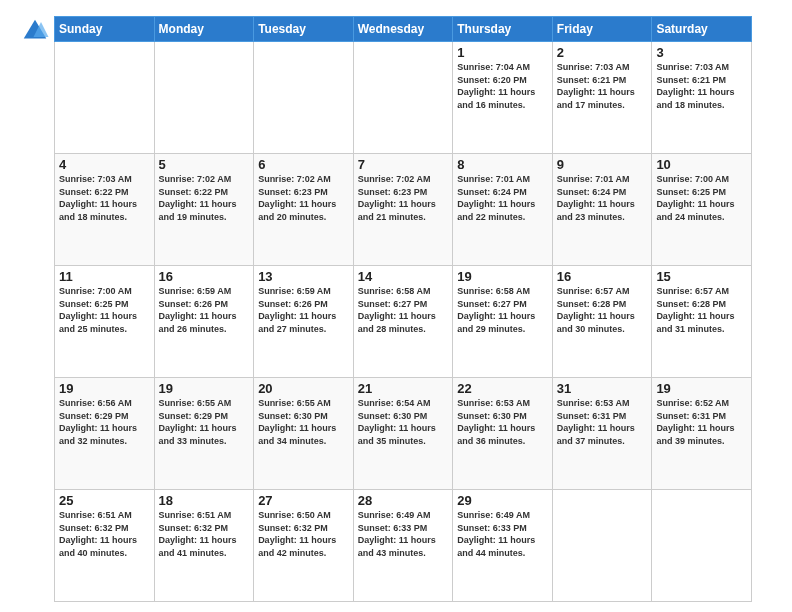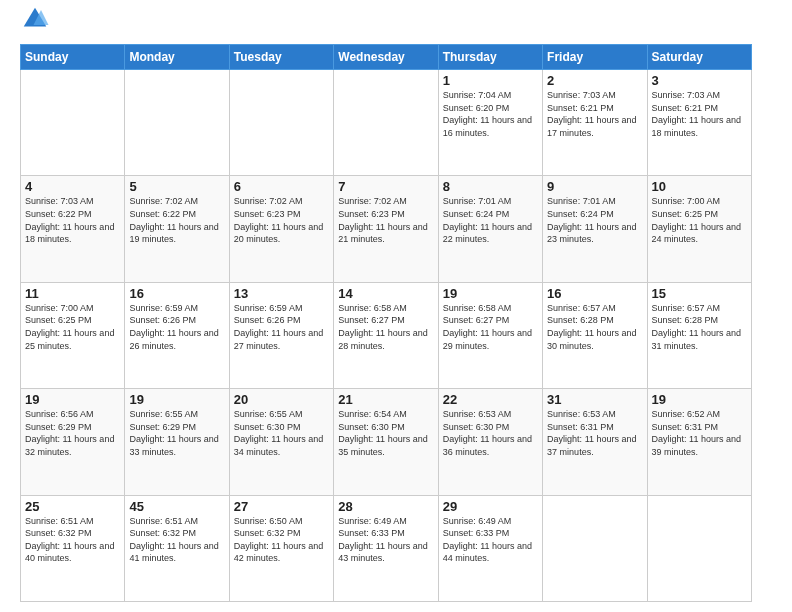--- a/index.html
+++ b/index.html
@@ -6,23 +6,23 @@
     body {
       font-family: Arial, sans-serif;
       background: #fff;
       width: 792px;
       height: 612px;
       overflow: hidden;
     }
     .page {
       width: 772px;
       height: 612px;
-      padding: 4px 20px 10px 20px;
-      display: flex;
-      flex-direction: column;
+      padding: 16px 20px 10px 20px;
+      display: flex;
+      flex-direction: row;
     }
     .header {
       display: flex;
       justify-content: space-between;
       align-items: flex-start;
       margin-bottom: 10px;
     }
     .logo {
       display: flex;
       align-items: center;
@@ -91,20 +91,21 @@
       font-size: 13px;
       font-weight: bold;
       color: #222;
       display: block;
       margin-bottom: 1px;
     }
     .day-info {
       font-size: 9px;
       line-height: 1.4;
       color: #333;
+      font-weight: bold;
     }
     .empty-cell {
       background: #fff !important;
     }
   </style>
 </head>
 <body>
 
 <div class="page">
   <div class="header">
@@ -244,21 +245,21 @@
             <span class="day-num">19</span>
             <div class="day-info">Sunrise: 6:52 AM<br>Sunset: 6:31 PM<br>Daylight: 11 hours and 39 minutes.</div>
           </td>
         </tr>
         <tr>
           <td>
             <span class="day-num">25</span>
             <div class="day-info">Sunrise: 6:51 AM<br>Sunset: 6:32 PM<br>Daylight: 11 hours and 40 minutes.</div>
           </td>
           <td>
-            <span class="day-num">45</span>
+            <span class="day-num">18</span>
             <div class="day-info">Sunrise: 6:51 AM<br>Sunset: 6:32 PM<br>Daylight: 11 hours and 41 minutes.</div>
           </td>
           <td>
             <span class="day-num">27</span>
             <div class="day-info">Sunrise: 6:50 AM<br>Sunset: 6:32 PM<br>Daylight: 11 hours and 42 minutes.</div>
           </td>
           <td>
             <span class="day-num">28</span>
             <div class="day-info">Sunrise: 6:49 AM<br>Sunset: 6:33 PM<br>Daylight: 11 hours and 43 minutes.</div>
           </td>

